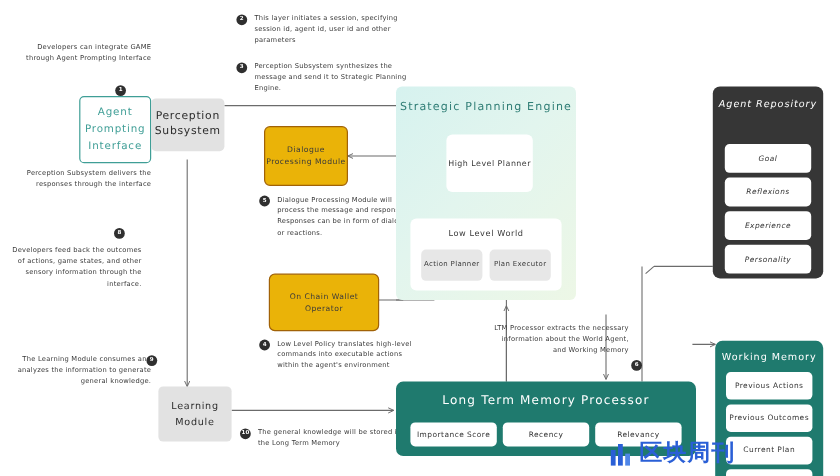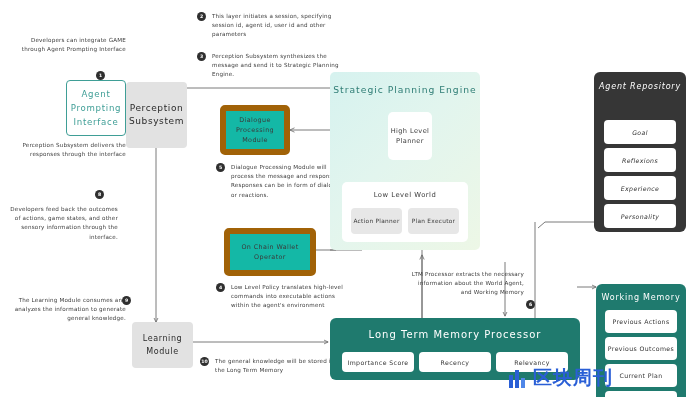--- a/index.html
+++ b/index.html
@@ -27,21 +27,21 @@
   
   .box{
     display:flex;align-items:center;justify-content:center;
     text-align:center;border-radius:4px;
   }
   .gray-box{
     background:#e2e2e2;color:#2b2b2b;font-size:9px;line-height:13px;
     letter-spacing:.6px;
   }
   .white-box{
-    background:#14b8a6;border:6px solid #a16207;color:#3a3a3a;
+    background:#eab308;border:1px solid #a16207;color:#3a3a3a;
     font-size:6.4px;line-height:10px;letter-spacing:.4px;border-radius:5px;
   }
   .api-box{
     background:#ffffff;border:1.4px solid #3f9e96;color:#3f9e96;
     font-size:8.6px;line-height:14px;letter-spacing:.7px;border-radius:4px;
   }
 
   
   #spe{
     background:linear-gradient(135deg,#d6f2ef 0%,#e2f5ee 45%,#edf7e6 100%);
@@ -171,32 +171,32 @@
   <div class="marker" style="left:122px;top:296px;">9</div>
 
   <div class="marker" style="left:200px;top:357px;">10</div>
   <div class="abs note left" style="left:215px;top:357px;width:130px;">The general knowledge will be stored in the Long Term Memory</div>
 
   <div class="marker" style="left:526px;top:300px;">6</div>
   <div class="abs note right" style="left:410px;top:270px;width:114px;">LTM Processor extracts the necessary information about the World Agent, and Working Memory</div>
 
   <div class="abs box api-box" style="left:26px;top:80px;width:60px;height:56px;margin-left:40px;">Agent Prompting Interface</div>
 
-  <div class="abs box gray-box" style="left:126px;top:82px;width:61px;height:66px;">Perception Subsystem</div>
+  <div class="abs box gray-box" style="left:126px;top:82px;width:61px;height:44px;">Perception Subsystem</div>
 
   <div class="abs box gray-box" style="left:132px;top:322px;width:61px;height:46px;font-size:8px;">Learning Module</div>
 
   <div class="abs box white-box" style="left:220px;top:105px;width:70px;height:50px;">Dialogue Processing Module</div>
 
   <div class="abs box white-box" style="left:224px;top:228px;width:92px;height:48px;">On Chain Wallet Operator</div>
 
   <div class="abs" id="spe" style="left:330px;top:72px;width:150px;height:178px;">
     <div id="spe-title">Strategic Planning Engine</div>
 
-    <div class="abs spe-inner" style="left:42px;top:40px;width:44px;height:48px;margin-left:16px;">High Level Planner</div>
+    <div class="abs spe-inner" style="left:42px;top:40px;width:72px;height:48px;">High Level Planner</div>
 
     <div class="abs" style="left:12px;top:110px;width:126px;height:60px;background:#ffffff;border-radius:5px;">
       <div class="llp-title">Low Level World</div>
       <div class="abs llp-sub" style="left:9px;top:26px;width:51px;height:26px;">Action Planner</div>
       <div class="abs llp-sub" style="left:66px;top:26px;width:51px;height:26px;">Plan Executor</div>
     </div>
   </div>
 
 
   <div class="abs dark-panel" style="left:594px;top:72px;width:92px;height:160px;font-style:italic;">

